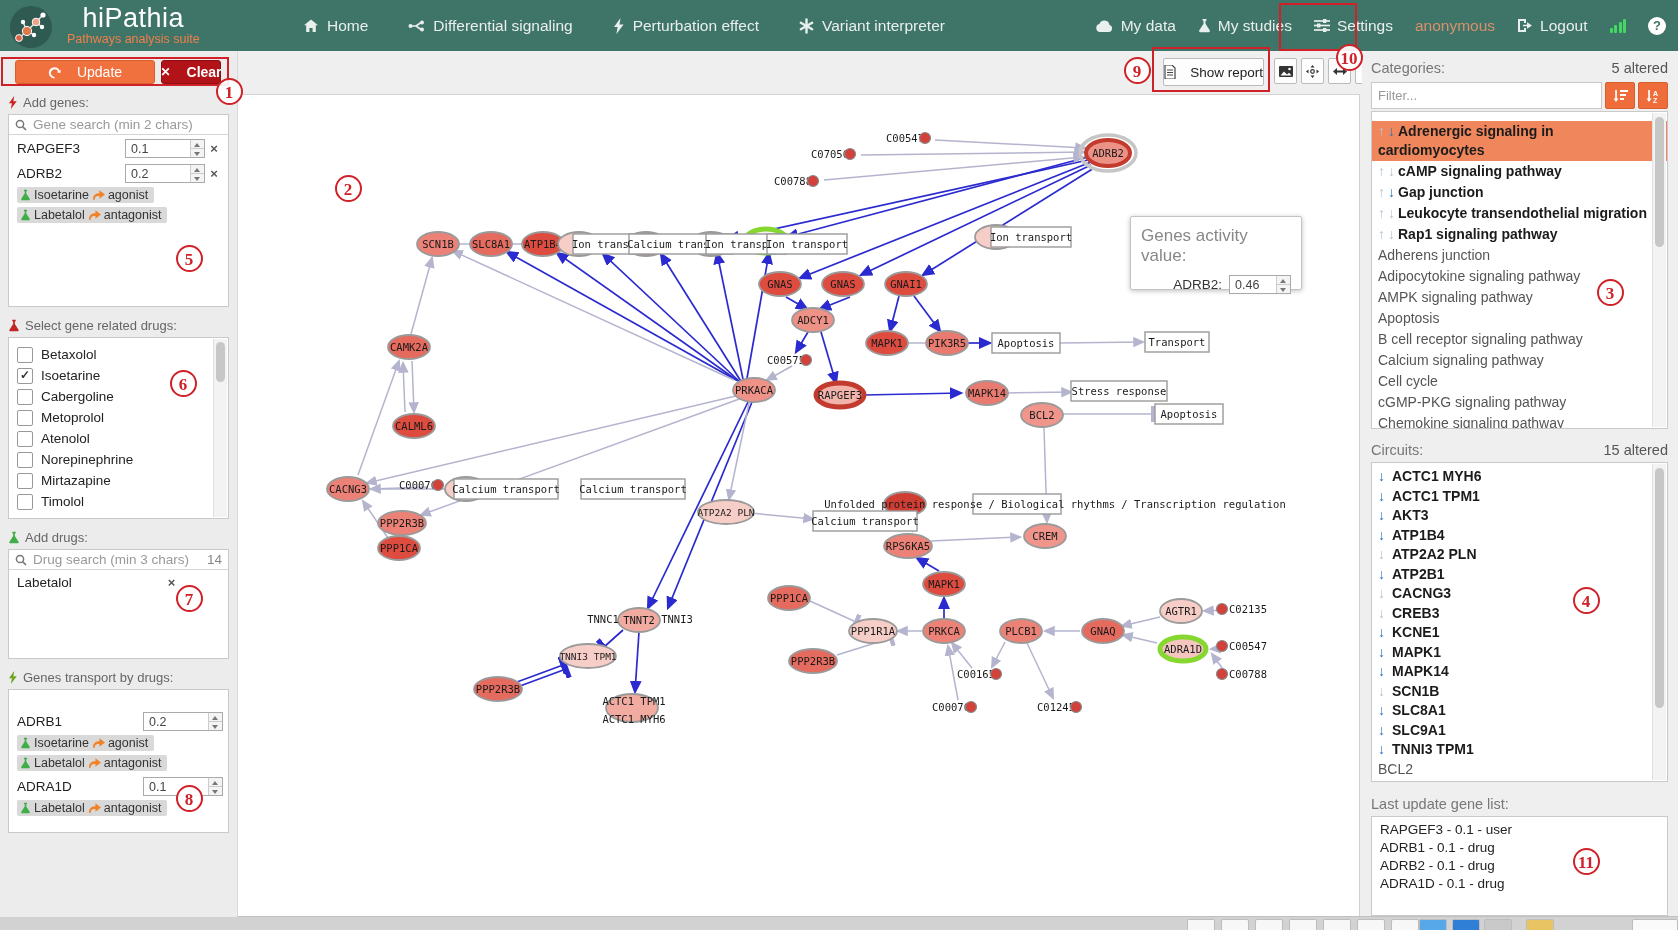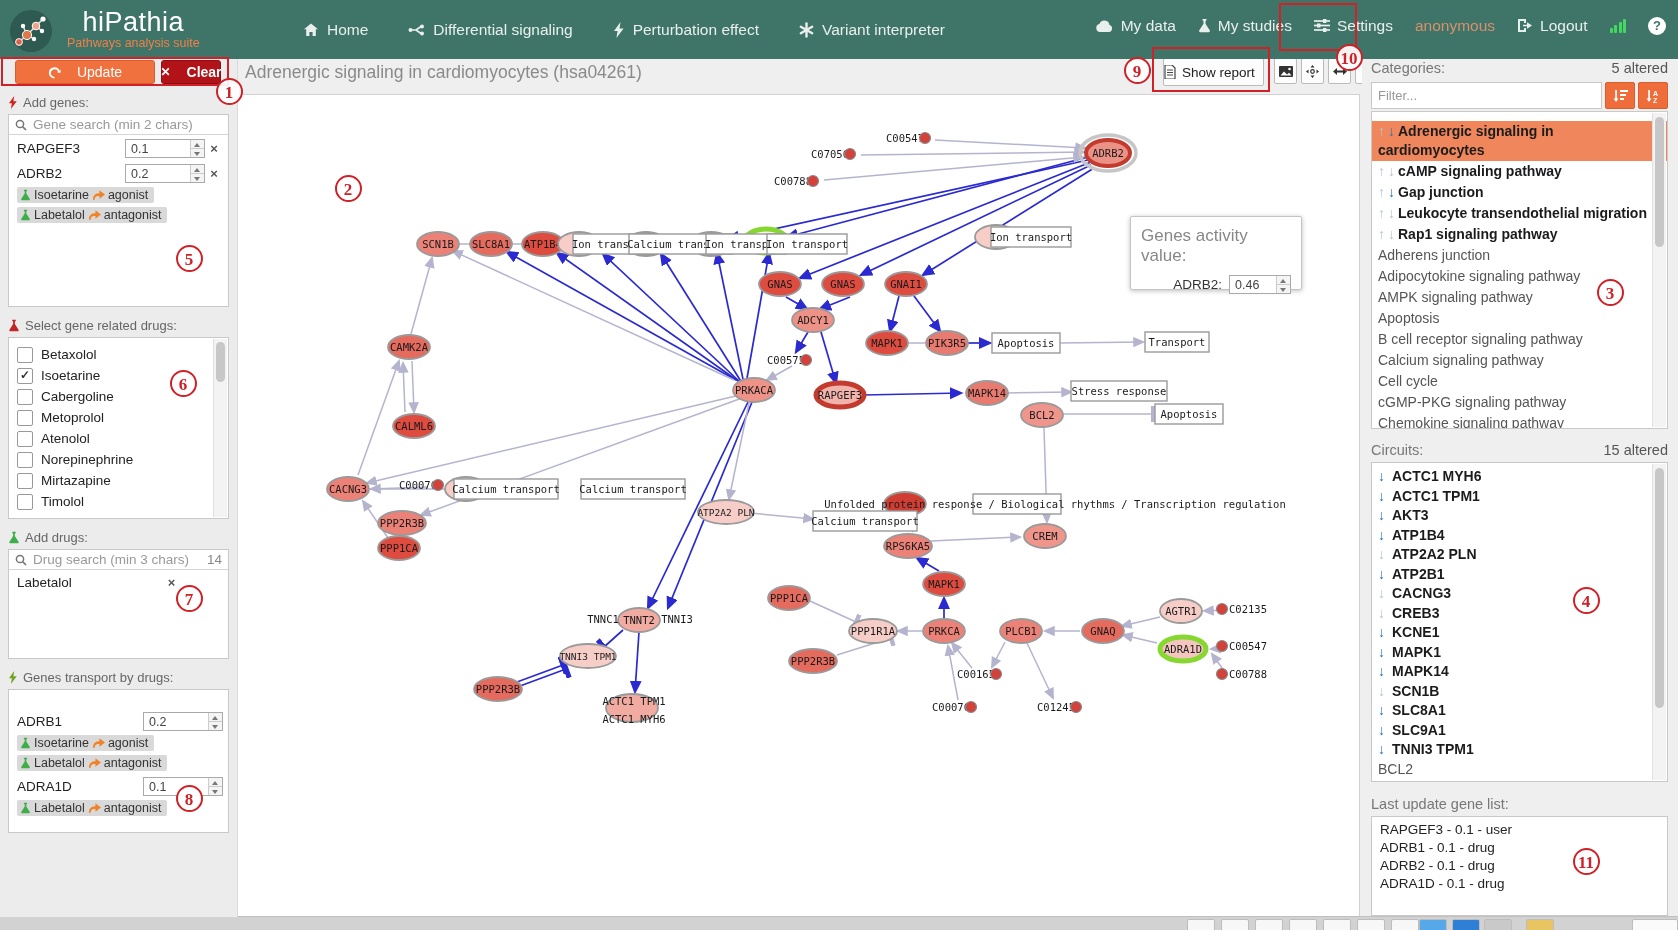--- a/index.html
+++ b/index.html
@@ -1,19 +1,19 @@
 <!DOCTYPE html>
 <html><head>
 <meta charset="utf-8">
 <style>
   html,body{margin:0;padding:0}
   body{width:1678px;height:930px;position:relative;overflow:hidden;
        font-family:"Liberation Sans",sans-serif;background:#efefef;-webkit-font-smoothing:antialiased}
   
-  .navbar{position:absolute;left:0;top:0;right:0;height:59px;background:#3f7469;color:#e9efec;
+  .navbar{position:absolute;left:0;top:0;right:0;height:51px;background:#3f7469;color:#e9efec;
           display:flex;align-items:center;z-index:5}
   .brandblock{display:flex;align-items:center;margin-left:9px;width:242px}
   .logo{width:44px;height:44px;margin-top:2px}
   .brandtxt{margin-left:14px;text-align:center}
   .brand{font-size:27px;color:#ffffff;line-height:26px;letter-spacing:.5px}
   .subtitle{font-size:12.5px;color:#f08049;margin-top:1px}
   .nav-left{display:flex;gap:40px;margin-left:52px;align-items:center}
   .nav-item{display:flex;align-items:center;gap:8px;font-size:15.5px;cursor:pointer;white-space:nowrap}
   .nav-right{position:absolute;right:12px;top:0;height:51px;display:flex;gap:22px;align-items:center}
   .nav-right .nav-item{gap:7px}
@@ -54,21 +54,21 @@
         font-size:12px;line-height:13px;text-align:center;color:#333;font-weight:bold}
   .sbtrack{position:absolute;right:1px;top:1px;bottom:1px;width:13px;background:#f3f3f3;border-left:1px solid #e0e0e0}
   .sbthumb{position:absolute;right:2px;width:9px;background:#c7c7c7;border-radius:5px}
   .drugsel{display:flex;align-items:center;padding:5px 5px 2px 8px;font-size:13.5px;color:#222}
   .drugsel span{flex:1}
   
   .main{position:absolute;left:237px;top:51px;width:1125px;bottom:13px}
   .titlebar{position:relative;height:43px}
   .page-title{position:absolute;left:8px;top:11px;font-size:17.5px;color:#8a8a8a}
   .showreport{position:absolute;left:926px;top:7px;width:99px;height:26px;background:#fdfdfd;border:1px solid #bbb;
-      border-radius:2px;display:flex;align-items:center;justify-content:flex-start;gap:6px;font-size:13.5px;color:#222;cursor:pointer}
+      border-radius:2px;display:flex;align-items:center;justify-content:space-between;gap:6px;font-size:13.5px;color:#222;cursor:pointer}
   .tbtns{position:absolute;left:1037px;top:7px;display:flex;gap:4px}
   .tbtn{width:21px;height:24px;background:#fdfdfd;border:1px solid #bbb;border-radius:2px;display:flex;
         align-items:center;justify-content:center;cursor:pointer}
   .canvas{position:absolute;left:0;top:43px;right:2px;bottom:0;background:#fff;border:1px solid #d2d2d2;box-sizing:border-box}
   .canvas svg{position:absolute;left:0;top:0}
   .popup{position:absolute;left:892px;top:121px;width:172px;height:74px;background:#fff;border:1px solid #c4c4c4;
          border-radius:2px;box-shadow:0 1px 5px rgba(0,0,0,.25);z-index:4;padding:9px 10px;box-sizing:border-box}
   .popup .ptitle{font-size:17px;color:#888}
   .popup .prow{display:flex;align-items:center;gap:7px;margin-top:9px;font-size:13.5px;color:#333;justify-content:flex-end}
   
@@ -397,21 +397,20 @@
           <svg width="13" height="10" viewBox="0 0 14 10">
             <path d="M1 10C1 4 5 3 8 3V0l6 4.5L8 9V6C5 6 3 6.5 3 10z" fill="#f0832a"></path>
           </svg>
           <span>antagonist</span>
         </div></div>
   </div>
 </aside>
 
 <section class="main">
   <div class="titlebar">
-    <div class="page-title">Adrenergic signaling in cardiomyocytes (hsa04261)</div>
     <div class="showreport">
       <svg width="12" height="14" viewBox="0 0 12 14">
         <path d="M1 0h7l3 3v11H1z" fill="#fff" stroke="#444" stroke-width="1.2"></path>
         <g stroke="#444" stroke-width="1">
             <line x1="3" y1="5" x2="9" y2="5"></line>
             <line x1="3" y1="7.5" x2="9" y2="7.5"></line>
             <line x1="3" y1="10" x2="9" y2="10"></line>
           </g>
       </svg>
       <span>Show report</span>

